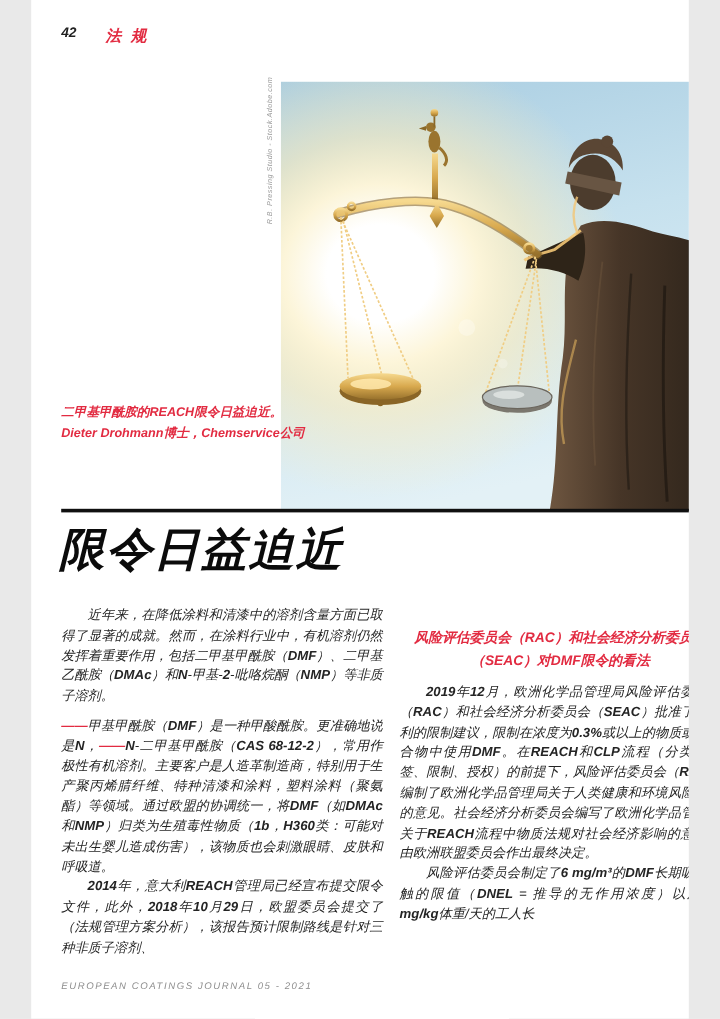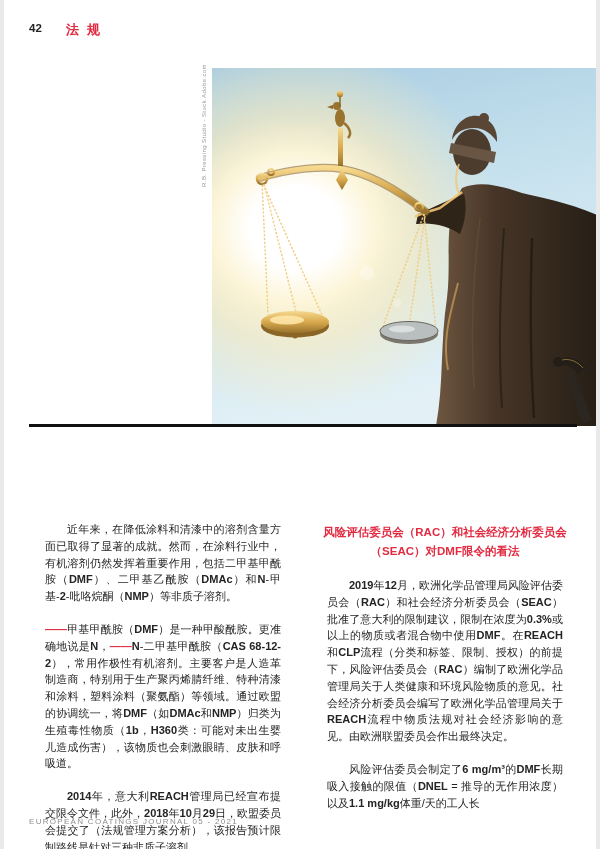--- a/index.html
+++ b/index.html
@@ -1,18 +1,18 @@
 <!DOCTYPE html>
 <html style="--accent: #e22b41;"><head>
 <meta charset="utf-8">
 <style>
   html,body{margin:0;padding:0;background:#e9e9e9;}
   .page{
-    position:relative;width:592px;height:849px;margin:0 auto;background:#ffffff;
-    overflow:hidden;font-family:"Liberation Sans",sans-serif;color:#242424;
+    position:relative;width:548px;height:849px;margin:0 auto;background:#ffffff;
+    overflow:hidden;font-family:"Liberation Sans",sans-serif;color:#242424;font-style:italic;
   }
   
   .pagenum{position:absolute;left:25px;top:22px;font-size:11.5px;font-weight:700;color:#222;}
   .section{position:absolute;left:62px;top:21px;font-size:13px;font-weight:700;
     color:var(--accent);letter-spacing:8px;}
   
   .photo{position:absolute;left:208px;top:68px;width:392px;height:358px;}
   .photo svg{display:block;}
   .credit{position:absolute;left:197px;top:64px;writing-mode:vertical-rl;
     transform:rotate(180deg);font-size:6px;color:#9a9a9a;letter-spacing:.4px;white-space:nowrap;}
@@ -20,21 +20,21 @@
   .caption{position:absolute;left:25px;top:336px;color:var(--accent);
     font-size:10.5px;line-height:17px;font-weight:600;}
   .caption div{white-space:nowrap;}
   
   .rule{position:absolute;left:25px;top:424px;width:548px;height:3px;background:#101010;z-index:3;}
   .title{position:absolute;left:23px;top:438px;margin:0;font-size:38px;line-height:1.15;
     font-weight:700;color:#0b0b0b;letter-spacing:1.5px;}
   
   .columns{position:absolute;left:25px;top:505px;width:550px;display:flex;gap:14px;}
   .col{width:268px;font-size:11px;line-height:16.8px;text-align:justify;color:#242424;}
-  .col p{margin:16px;}
+  .col p{margin:0;}
   .col p.indent{text-indent:2em;}
   .col p.gap-top{margin-top:8px;}
   .col b{font-weight:700;}
   .dash{color:var(--accent);font-weight:700;}
   .subhead{margin:18px 0 8px 0;font-size:11.5px;line-height:19px;font-weight:700;
     color:var(--accent);text-align:center;}
   
   .footer{position:absolute;left:25px;top:817px;font-size:8px;letter-spacing:1.3px;color:#8e8e8e;}
 </style>
 </head>
@@ -133,22 +133,27 @@
         <ellipse cx="197" cy="263" rx="29" ry="9.5" fill="#b8bfbe" stroke="#6a655c" stroke-width="1"></ellipse>
         <ellipse cx="190" cy="261" rx="13" ry="3.5" fill="#e8ecea" opacity="0.7"></ellipse>
       </g>
 
       <circle cx="155" cy="205" r="7" fill="#ffffff" opacity="0.30"></circle>
       <circle cx="185" cy="235" r="4" fill="#ffffff" opacity="0.25"></circle>
       <circle cx="120" cy="175" r="5" fill="#ffffff" opacity="0.30"></circle>
     </svg>
   </div>
 
+  <div class="caption">
+    <div>二甲基甲酰胺的REACH限令日益迫近。</div>
+    <div>Dieter Drohmann博士，Chemservice公司</div>
+  </div>
 
   <div class="rule"></div>
+  <h1 class="title">限令日益迫近</h1>
 
   <div class="columns">
     <div class="col">
       <p class="indent rich">近年来，在降低涂料和清漆中的溶剂含量方面已取得了显著的成就。然而，在涂料行业中，有机溶剂仍然发挥着重要作用，包括二甲基甲酰胺（<b>DMF</b>）、二甲基乙酰胺（<b>DMAc</b>）和<b>N</b>-甲基-<b>2</b>-吡咯烷酮（<b>NMP</b>）等非质子溶剂。</p>
       <p class="gap-top rich"><span class="dash">——</span>甲基甲酰胺（<b>DMF</b>）是一种甲酸酰胺。更准确地说是<b>N</b>，<span class="dash">——</span><b>N</b>-二甲基甲酰胺（<b>CAS 68-12-2</b>），常用作极性有机溶剂。主要客户是人造革制造商，特别用于生产聚丙烯腈纤维、特种清漆和涂料，塑料涂料（聚氨酯）等领域。通过欧盟的协调统一，将<b>DMF</b>（如<b>DMAc</b>和<b>NMP</b>）归类为生殖毒性物质（<b>1b</b>，<b>H360</b>类：可能对未出生婴儿造成伤害），该物质也会刺激眼睛、皮肤和呼吸道。</p>
       <p class="indent rich"><b>2014</b>年，意大利<b>REACH</b>管理局已经宣布提交限令文件，此外，<b>2018</b>年<b>10</b>月<b>29</b>日，欧盟委员会提交了（法规管理方案分析），该报告预计限制路线是针对三种非质子溶剂、</p>
     </div>
     <div class="col">
       <h2 class="subhead">风险评估委员会（RAC）和社会经济分析委员会（SEAC）对DMF限令的看法</h2>
       <p class="indent rich"><b>2019</b>年<b>12</b>月，欧洲化学品管理局风险评估委员会（<b>RAC</b>）和社会经济分析委员会（<b>SEAC</b>）批准了意大利的限制建议，限制在浓度为<b>0.3%</b>或以上的物质或者混合物中使用<b>DMF</b>。在<b>REACH</b>和<b>CLP</b>流程（分类和标签、限制、授权）的前提下，风险评估委员会（<b>RAC</b>）编制了欧洲化学品管理局关于人类健康和环境风险物质的意见。社会经济分析委员会编写了欧洲化学品管理局关于<b>REACH</b>流程中物质法规对社会经济影响的意见。由欧洲联盟委员会作出最终决定。</p>

